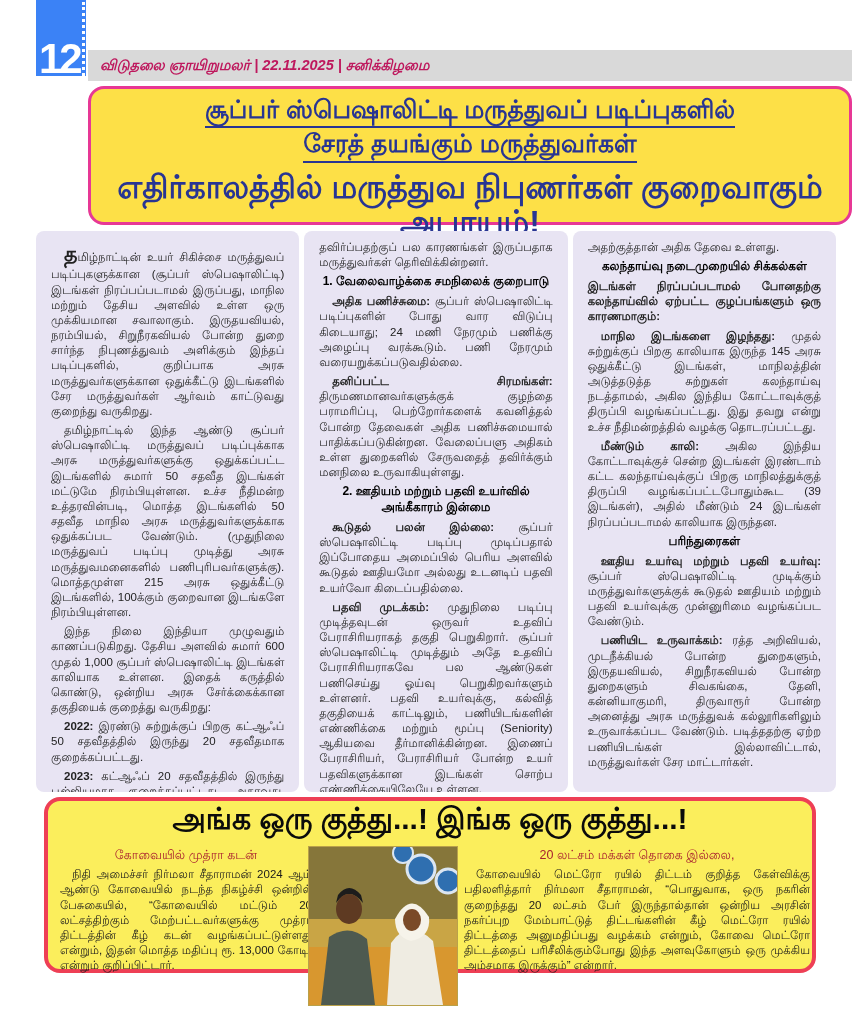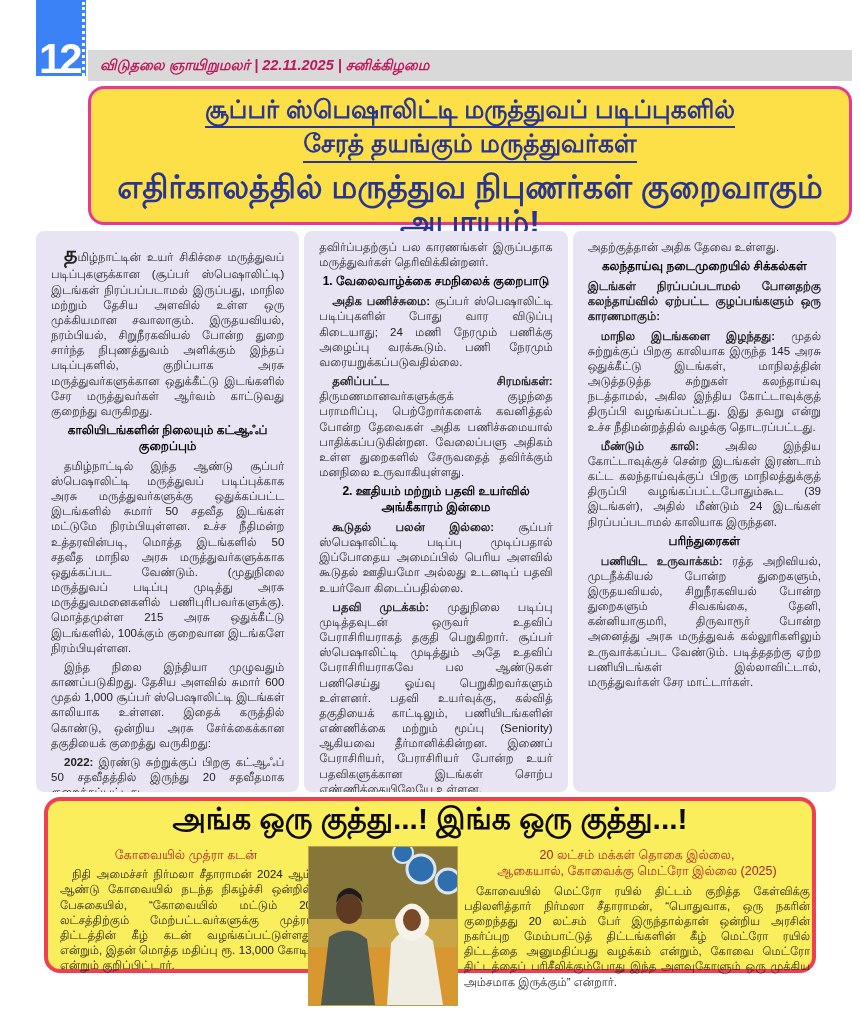--- a/index.html
+++ b/index.html
@@ -67,21 +67,20 @@
   <div class="headline-box">
     <div class="hl-small"><span class="u">சூப்பர் ஸ்பெஷாலிட்டி மருத்துவப் படிப்புகளில்</span></div>
     <div class="hl-small"><span class="u">சேரத் தயங்கும் மருத்துவர்கள்</span></div>
     <div class="hl-big">எதிர்காலத்தில் மருத்துவ நிபுணர்கள் குறைவாகும் அபாயம்!</div>
   </div>
 
   <div class="columns">
 
     <div class="col">
       <p class="para dropcap">தமிழ்நாட்டின் உயர் சிகிச்சை மருத்துவப் படிப்புகளுக்கான (சூப்பர் ஸ்பெஷாலிட்டி) இடங்கள் நிரப்பப்படாமல் இருப்பது, மாநில மற்றும் தேசிய அளவில் உள்ள ஒரு முக்கியமான சவாலாகும். இருதயவியல், நரம்பியல், சிறுநீரகவியல் போன்ற துறை சார்ந்த நிபுணத்துவம் அளிக்கும் இந்தப் படிப்புகளில், குறிப்பாக அரசு மருத்துவர்களுக்கான ஒதுக்கீட்டு இடங்களில் சேர மருத்துவர்கள் ஆர்வம் காட்டுவது குறைந்து வருகிறது.</p>
-      <div class="subhead">காலியிடங்களின் நிலையும் கட்ஆஃப் குறைப்பும்</div>
       <p class="para">தமிழ்நாட்டில் இந்த ஆண்டு சூப்பர் ஸ்பெஷாலிட்டி மருத்துவப் படிப்புக்காக அரசு மருத்துவர்களுக்கு ஒதுக்கப்பட்ட இடங்களில் சுமார் 50 சதவீத இடங்கள் மட்டுமே நிரம்பியுள்ளன. உச்ச நீதிமன்ற உத்தரவின்படி, மொத்த இடங்களில் 50 சதவீத மாநில அரசு மருத்துவர்களுக்காக ஒதுக்கப்பட வேண்டும். (முதுநிலை மருத்துவப் படிப்பு முடித்து அரசு மருத்துவமனைகளில் பணிபுரிபவர்களுக்கு). மொத்தமுள்ள 215 அரசு ஒதுக்கீட்டு இடங்களில், 100க்கும் குறைவான இடங்களே நிரம்பியுள்ளன.</p>
       <p class="para">இந்த நிலை இந்தியா முழுவதும் காணப்படுகிறது. தேசிய அளவில் சுமார் 600 முதல் 1,000 சூப்பர் ஸ்பெஷாலிட்டி இடங்கள் காலியாக உள்ளன. இதைக் கருத்தில் கொண்டு, ஒன்றிய அரசு சேர்க்கைக்கான தகுதியைக் குறைத்து வருகிறது:</p>
       <p class="para"><b class="plead">2022:</b><span> இரண்டு சுற்றுக்குப் பிறகு கட்ஆஃப் 50 சதவீதத்தில் இருந்து 20 சதவீதமாக குறைக்கப்பட்டது.</span></p>
       <p class="para"><b class="plead">2023:</b><span> கட்ஆஃப் 20 சதவீதத்தில் இருந்து பூஜ்ஜியமாக குறைக்கப்பட்டது. அதாவது, முதுநிலை மருத்துவப் படிப்பை முடித்து, நீட் சூப்பர் ஸ்பெஷாலிட்டி தேர்வை எழுதியிருந்தால் மட்டுமே போதுமானது என்ற நிலை உருவானது.</span></p>
 
     </div>
 
     <div class="col">
       <p class="para cont">தவிர்ப்பதற்குப் பல காரணங்கள் இருப்பதாக மருத்துவர்கள் தெரிவிக்கின்றனர்.</p>
       <div class="subhead">1. வேலைவாழ்க்கை சமநிலைக் குறைபாடு</div>
@@ -94,40 +93,40 @@
 
     </div>
 
     <div class="col">
       <p class="para cont">அதற்குத்தான் அதிக தேவை உள்ளது.</p>
       <div class="subhead">கலந்தாய்வு நடைமுறையில் சிக்கல்கள்</div>
       <p class="para boldp">இடங்கள் நிரப்பப்படாமல் போனதற்கு கலந்தாய்வில் ஏற்பட்ட குழப்பங்களும் ஒரு காரணமாகும்:</p>
       <p class="para"><b class="plead">மாநில இடங்களை இழந்தது:</b><span> முதல் சுற்றுக்குப் பிறகு காலியாக இருந்த 145 அரசு ஒதுக்கீட்டு இடங்கள், மாநிலத்தின் அடுத்தடுத்த சுற்றுகள் கலந்தாய்வு நடத்தாமல், அகில இந்திய கோட்டாவுக்குத் திருப்பி வழங்கப்பட்டது. இது தவறு என்று உச்ச நீதிமன்றத்தில் வழக்கு தொடரப்பட்டது.</span></p>
       <p class="para"><b class="plead">மீண்டும் காலி:</b><span> அகில இந்திய கோட்டாவுக்குச் சென்ற இடங்கள் இரண்டாம் கட்ட கலந்தாய்வுக்குப் பிறகு மாநிலத்துக்குத் திருப்பி வழங்கப்பட்டபோதும்கூட (39 இடங்கள்), அதில் மீண்டும் 24 இடங்கள் நிரப்பப்படாமல் காலியாக இருந்தன.</span></p>
       <div class="subhead">பரிந்துரைகள்</div>
+      <p class="para"><b class="plead">ஊதிய உயர்வு மற்றும் பதவி உயர்வு:</b><span> சூப்பர் ஸ்பெஷாலிட்டி முடிக்கும் மருத்துவர்களுக்குக் கூடுதல் ஊதியம் மற்றும் பதவி உயர்வுக்கு முன்னுரிமை வழங்கப்பட வேண்டும்.</span></p>
       <p class="para"><b class="plead">பணியிட உருவாக்கம்:</b><span> ரத்த அறிவியல், முடநீக்கியல் போன்ற துறைகளும், இருதயவியல், சிறுநீரகவியல் போன்ற துறைகளும் சிவகங்கை, தேனி, கன்னியாகுமரி, திருவாரூர் போன்ற அனைத்து அரசு மருத்துவக் கல்லூரிகளிலும் உருவாக்கப்பட வேண்டும். படித்ததற்கு ஏற்ற பணியிடங்கள் இல்லாவிட்டால், மருத்துவர்கள் சேர மாட்டார்கள்.</span></p>
 
     </div>
 
   </div>
 
   <div class="bottom-box">
     <div class="bottom-headline">அங்க ஒரு குத்து...! இங்க ஒரு குத்து...!</div>
 
     <div class="b-col b-left">
       <div class="b-subhead">
         <div>கோவையில் முத்ரா கடன்</div>
       </div>
       <div class="b-body">நிதி அமைச்சர் நிர்மலா சீதாராமன் 2024 ஆம் ஆண்டு கோவையில் நடந்த நிகழ்ச்சி ஒன்றில் பேசுகையில், “கோவையில் மட்டும் 20 லட்சத்திற்கும் மேற்பட்டவர்களுக்கு முத்ரா திட்டத்தின் கீழ் கடன் வழங்கப்பட்டுள்ளது என்றும், இதன் மொத்த மதிப்பு ரூ. 13,000 கோடி” என்றும் குறிப்பிட்டார்.</div>
     </div>
 
     <div class="b-col b-right">
       <div class="b-subhead">
         <div>20 லட்சம் மக்கள் தொகை இல்லை,</div>
-        <div>ஆகையால், கோவைக்கு மெட்ரோ இல்லை (2025)</div>
       </div>
       <div class="b-body">கோவையில் மெட்ரோ ரயில் திட்டம் குறித்த கேள்விக்கு பதிலளித்தார் நிர்மலா சீதாராமன், “பொதுவாக, ஒரு நகரின் குறைந்தது 20 லட்சம் பேர் இருந்தால்தான் ஒன்றிய அரசின் நகர்ப்புற மேம்பாட்டுத் திட்டங்களின் கீழ் மெட்ரோ ரயில் திட்டத்தை அனுமதிப்பது வழக்கம் என்றும், கோவை மெட்ரோ திட்டத்தைப் பரிசீலிக்கும்போது இந்த அளவுகோளும் ஒரு முக்கிய அம்சமாக இருக்கும்” என்றார்.</div>
     </div>
   </div>
 
   <div class="photo">
     <svg width="148" height="158" viewBox="0 0 148 158" xmlns="http://www.w3.org/2000/svg">
       <rect width="148" height="158" fill="#c9a545"></rect>
       <rect width="148" height="72" fill="#86763a"></rect>
       <rect y="100" width="148" height="58" fill="#d8972f"></rect>

